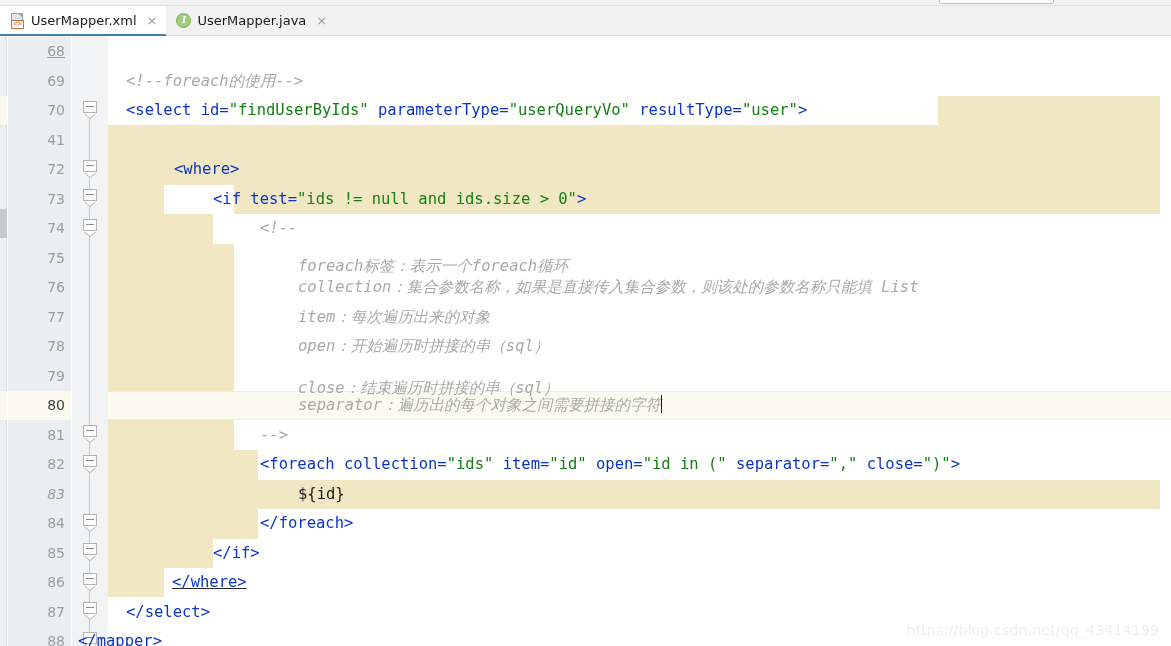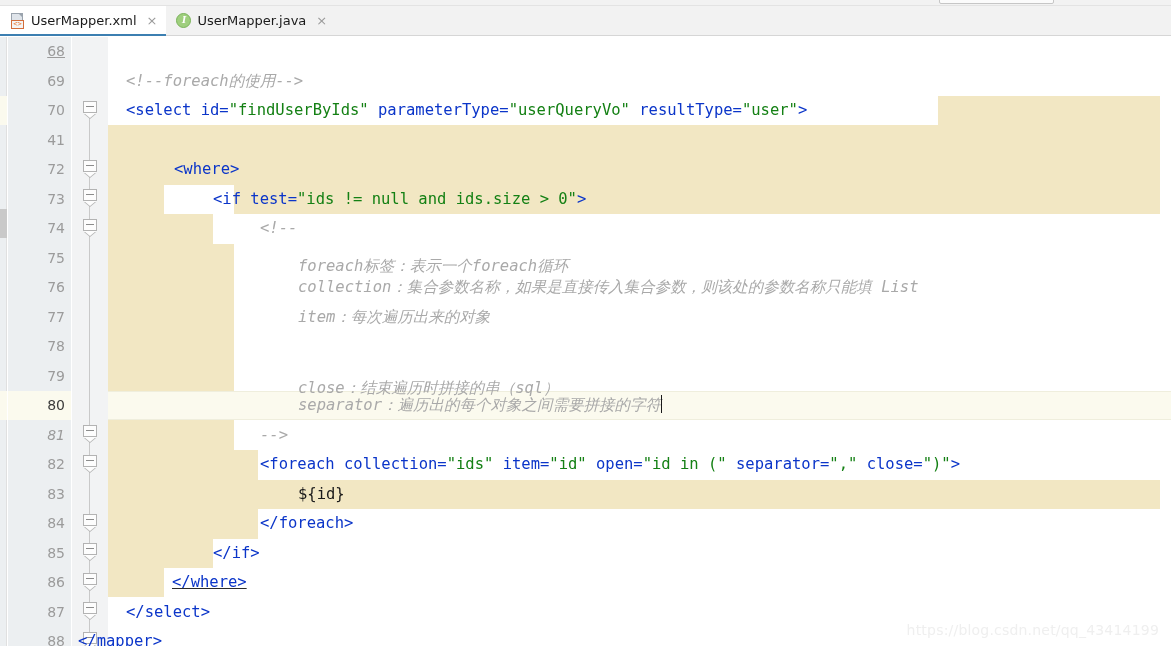--- a/index.html
+++ b/index.html
@@ -238,23 +238,23 @@
       <div class="lnum" style="top:88.5px;">41</div>
       <div class="lnum" style="top:118px;">72</div>
       <div class="lnum" style="top:147.5px;">73</div>
       <div class="lnum" style="top:177px;">74</div>
       <div class="lnum" style="top:206.5px;">75</div>
       <div class="lnum" style="top:236px;">76</div>
       <div class="lnum" style="top:265.5px;">77</div>
       <div class="lnum" style="top:295px;">78</div>
       <div class="lnum" style="top:324.5px;">79</div>
       <div class="lnum cur" style="top:354px;">80</div>
-      <div class="lnum" style="top:383.5px;font-style:italic;">81</div>
+      <div class="lnum" style="top:383.5px;">81</div>
       <div class="lnum" style="top:413px;">82</div>
-      <div class="lnum" style="top:442.5px;">83</div>
+      <div class="lnum" style="top:442.5px;font-style:italic;">83</div>
       <div class="lnum" style="top:472px;">84</div>
       <div class="lnum" style="top:501.5px;">85</div>
       <div class="lnum" style="top:531px;">86</div>
       <div class="lnum" style="top:560.5px;">87</div>
       <div class="lnum" style="top:590px;">88</div>
     </div>
 
     <div class="bulb" style="top:358px;">
       <span class="glass"></span>
         <span class="base1"></span>
@@ -353,20 +353,21 @@
 
       <div class="line" style="top:118px;left:66px;"><span class="t-tag">&lt;where&gt;</span></div>
 
       <div class="line" style="top:147.5px;left:105px;"><span class="t-tag">&lt;if </span><span class="t-attr">test=</span><span class="t-val">"ids != null and ids.size &gt; 0"</span><span class="t-tag">&gt;</span></div>
 
       <div class="line" style="top:177px;left:152px;"><span class="t-cmt">&lt;!--</span></div>
 
       <div class="line" style="top:206.5px;left:190px;margin-top:8px;"><span class="t-cmt">foreach标签：表示一个foreach循环</span></div>
       <div class="line" style="top:265.5px;left:190px;"><span class="t-cmt">item：每次遍历出来的对象</span></div>
       <div class="line" style="top:236px;left:190px;"><span class="t-cmt">collection：集合参数名称，如果是直接传入集合参数，则该处的参数名称只能填 List</span></div>
+      <div class="line" style="top:295px;left:190px;"><span class="t-cmt">open：开始遍历时拼接的串（sql）</span></div>
       <div class="line" style="top:324.5px;left:190px;margin-top:12px;"><span class="t-cmt">close：结束遍历时拼接的串（sql）</span></div>
       <div class="line" style="top:354px;left:190px;"><span class="t-cmt">separator：遍历出的每个对象之间需要拼接的字符</span><span class="caret"></span></div>
 
       <div class="line" style="top:383.5px;left:152px;"><span class="t-cmt">--&gt;</span></div>
 
       <div class="line" style="top:413px;left:152px;"><span class="t-tag">&lt;foreach </span><span class="t-attr">collection=</span><span class="t-val">"ids"</span><span class="t-attr"> item=</span><span class="t-val">"id"</span><span class="t-attr"> open=</span><span class="t-val">"id in ("</span><span class="t-attr"> separator=</span><span class="t-val">","</span><span class="t-attr"> close=</span><span class="t-val">")"</span><span class="t-tag">&gt;</span></div>
 
       <div class="line" style="top:442.5px;left:190px;"><span class="t-blk">${id}</span></div>
 
       <div class="line" style="top:472px;left:152px;"><span class="t-tag">&lt;/foreach&gt;</span></div>

